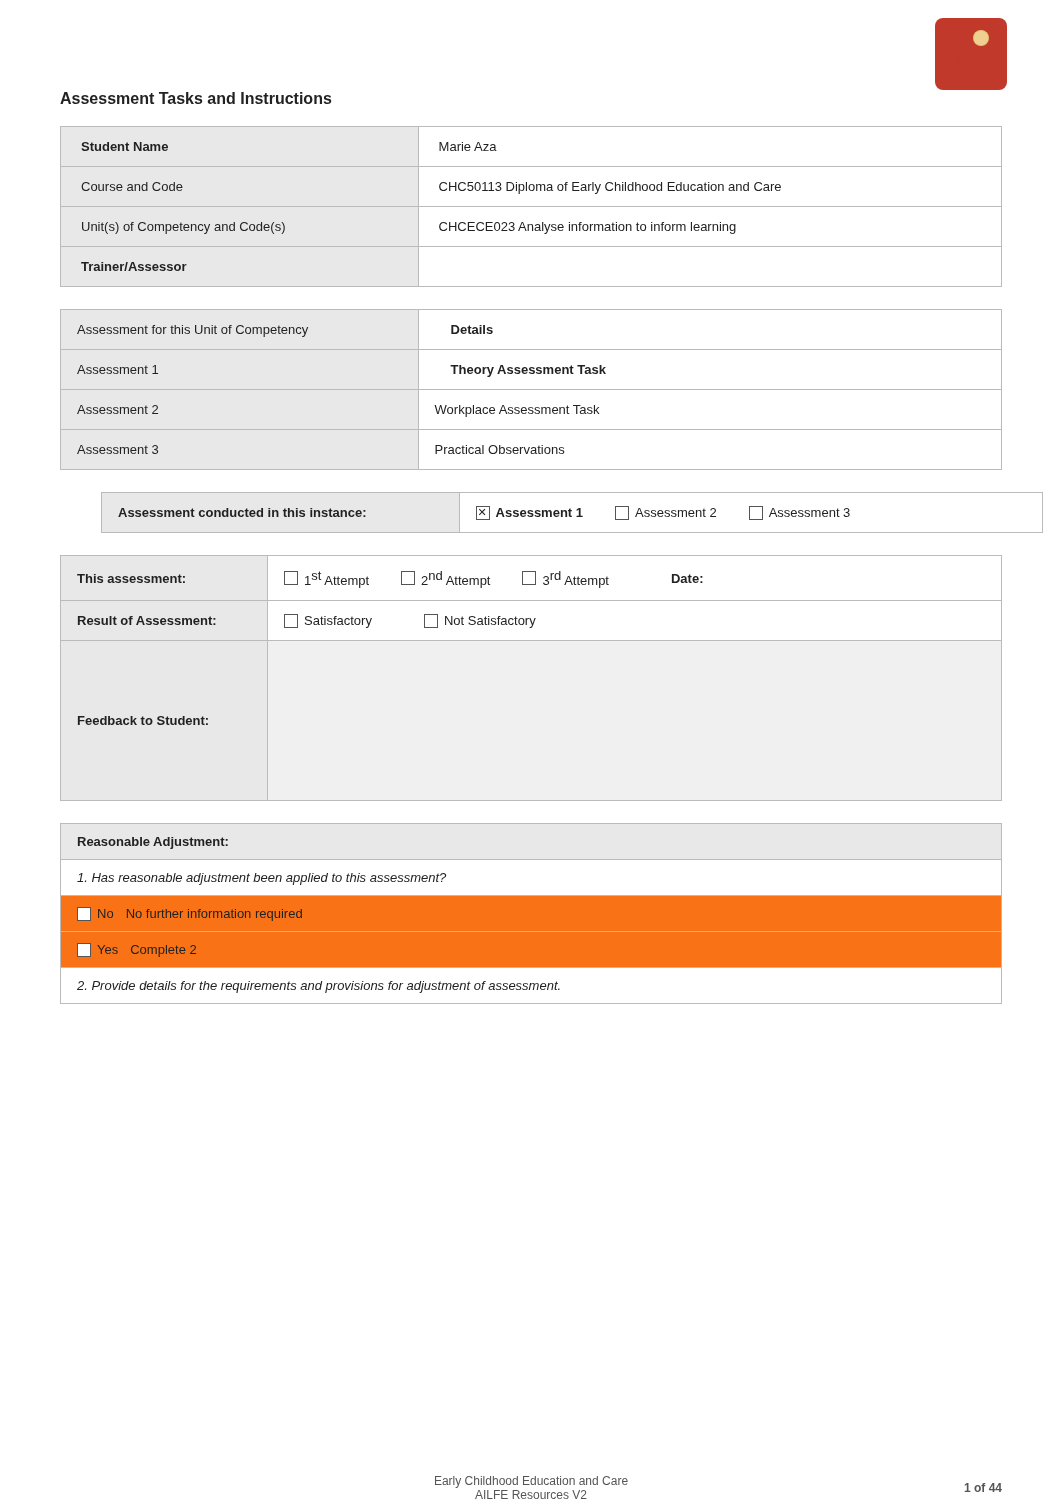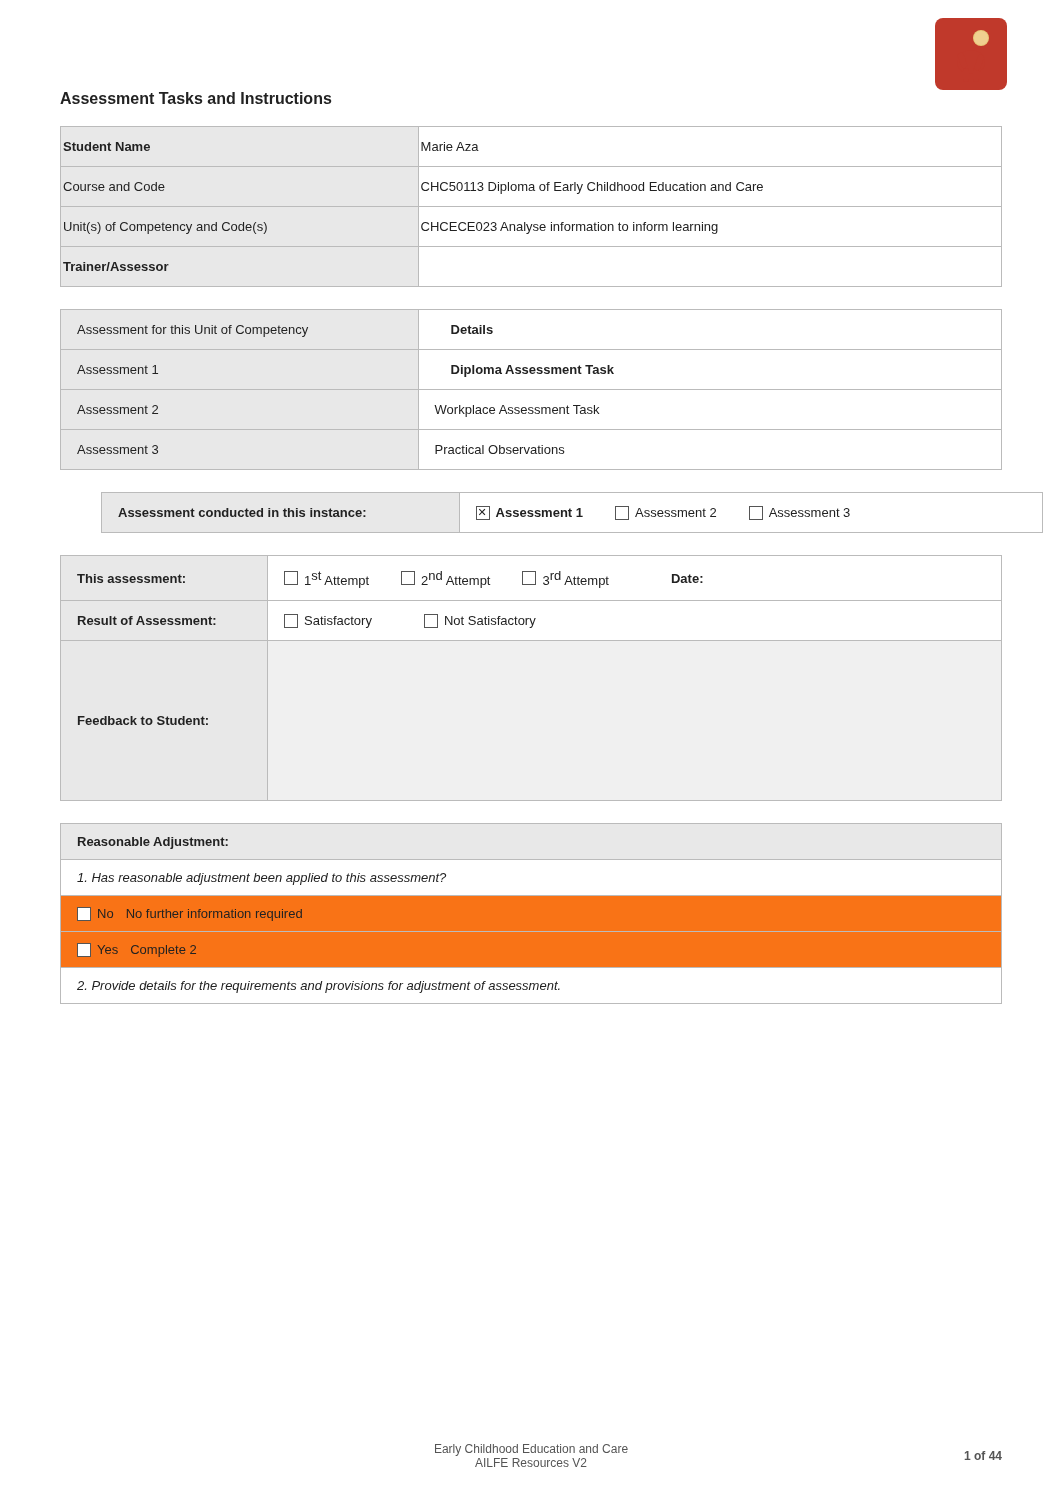--- a/index.html
+++ b/index.html
@@ -43,21 +43,21 @@
       margin-bottom: 18px;
     }
     
     .info-table {
       width: 100%;
       border-collapse: collapse;
       margin-bottom: 22px;
     }
     .info-table td {
       border: 1px solid #bbb;
-      padding: 12px 2px;
+      padding: 12px 20px;
       vertical-align: middle;
       margin-left: 16px;
     }
     .info-table .label-cell {
       width: 38%;
       background: #e8e8e8;
       font-weight: 400;
     }
     .info-table .label-cell.bold {
       font-weight: 700;
@@ -177,21 +177,21 @@
     .reasonable-question {
       font-style: italic;
       font-weight: 400;
       background: #fff;
     }
     .reasonable-option {
       background: #f97316;
     }
     .footer {
       position: absolute;
-      bottom: 36px;
+      bottom: 4px;
       left: 0;
       width: 100%;
       text-align: center;
       font-size: 12px;
       color: #555;
       display: flex;
       justify-content: space-between;
       align-items: center;
       padding: 0 60px;
     }
@@ -253,21 +253,21 @@
   </table>
 
   <table class="unit-table">
     <tbody id="unit-table-body">
         <tr>
           <td class="label-cell bold">Assessment for this Unit of Competency</td>
           <td class="value-cell bold">Details</td>
         </tr>
         <tr>
           <td class="label-cell bold">Assessment 1</td>
-          <td class="value-cell bold">Diploma Assessment Task</td>
+          <td class="value-cell bold">Theory Assessment Task</td>
         </tr>
         <tr>
           <td class="label-cell">Assessment 2</td>
           <td class="value-cell">Workplace Assessment Task</td>
         </tr>
         <tr>
           <td class="label-cell">Assessment 3</td>
           <td class="value-cell">Practical Observations</td>
         </tr>
       </tbody>

